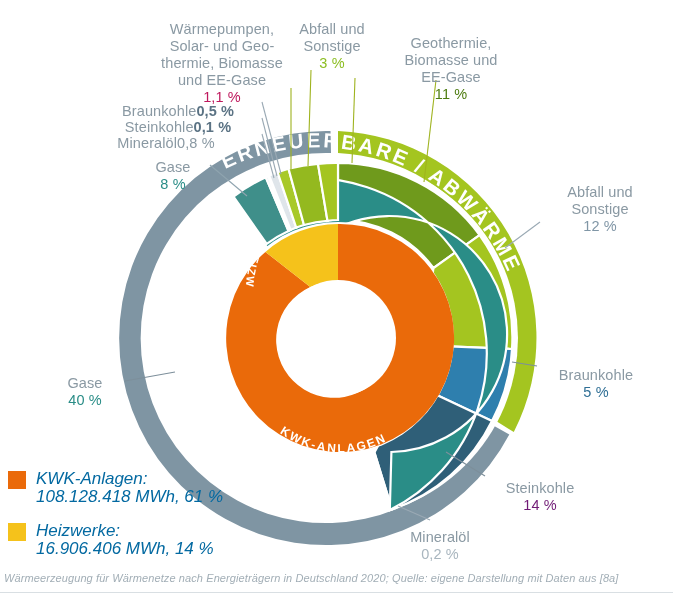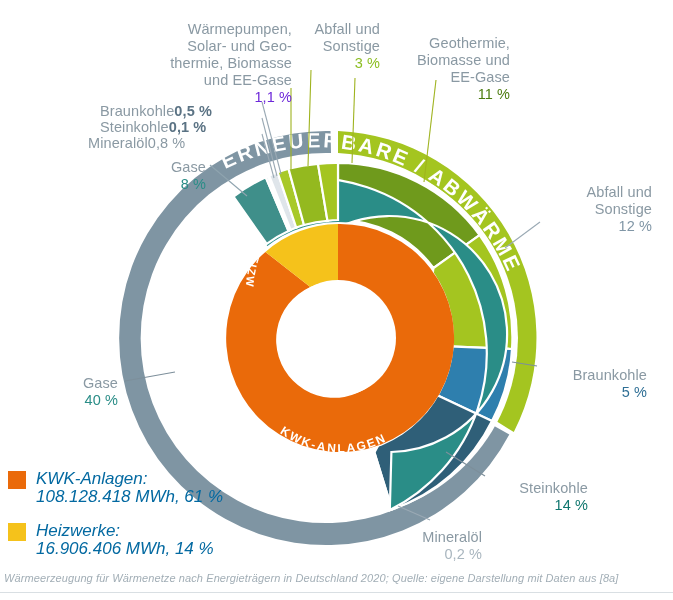--- a/index.html
+++ b/index.html
@@ -16,29 +16,29 @@
   .lbl{
     position:absolute;
     font-size:14.5px;
     line-height:17px;
     color:#8a99a3;
     white-space:pre-line;
     letter-spacing:0.1px;
   }
   .lbl .pct{display:block;}
   .pct-green{color:#8cbe22;}
-  .pct-olive{color:#6d28d9;}
+  .pct-olive{color:#be185d;}
   .pct-darkgreen{color:#4d7c0f;}
   .pct-teal{color:#2a8d87;}
-  .pct-steel{color:#0f766e;}
+  .pct-steel{color:#701a75;}
   .pct-blue{color:#2f6f95;}
   .pct-grayblue{color:#8096a6;}
   .pct-lightgray{color:#a9b6bf;}
-  .ta-r{text-align:left;}
-  .ta-c{text-align:right;}
+  .ta-r{text-align:center;}
+  .ta-c{text-align:center;}
   .strong{font-weight:700;color:#5b7384;}
 
   
   #legend{position:absolute;left:8px;top:470px;width:250px;}
   .leg-row{display:flex;align-items:flex-start;margin-bottom:16px;}
   .leg-swatch{width:18px;height:18px;margin-right:10px;flex:0 0 18px;margin-top:1px;}
   .leg-text{font-style:italic;font-size:17px;line-height:18px;color:#0369a1;}
   .leg-text span{display:block;}
 
   

